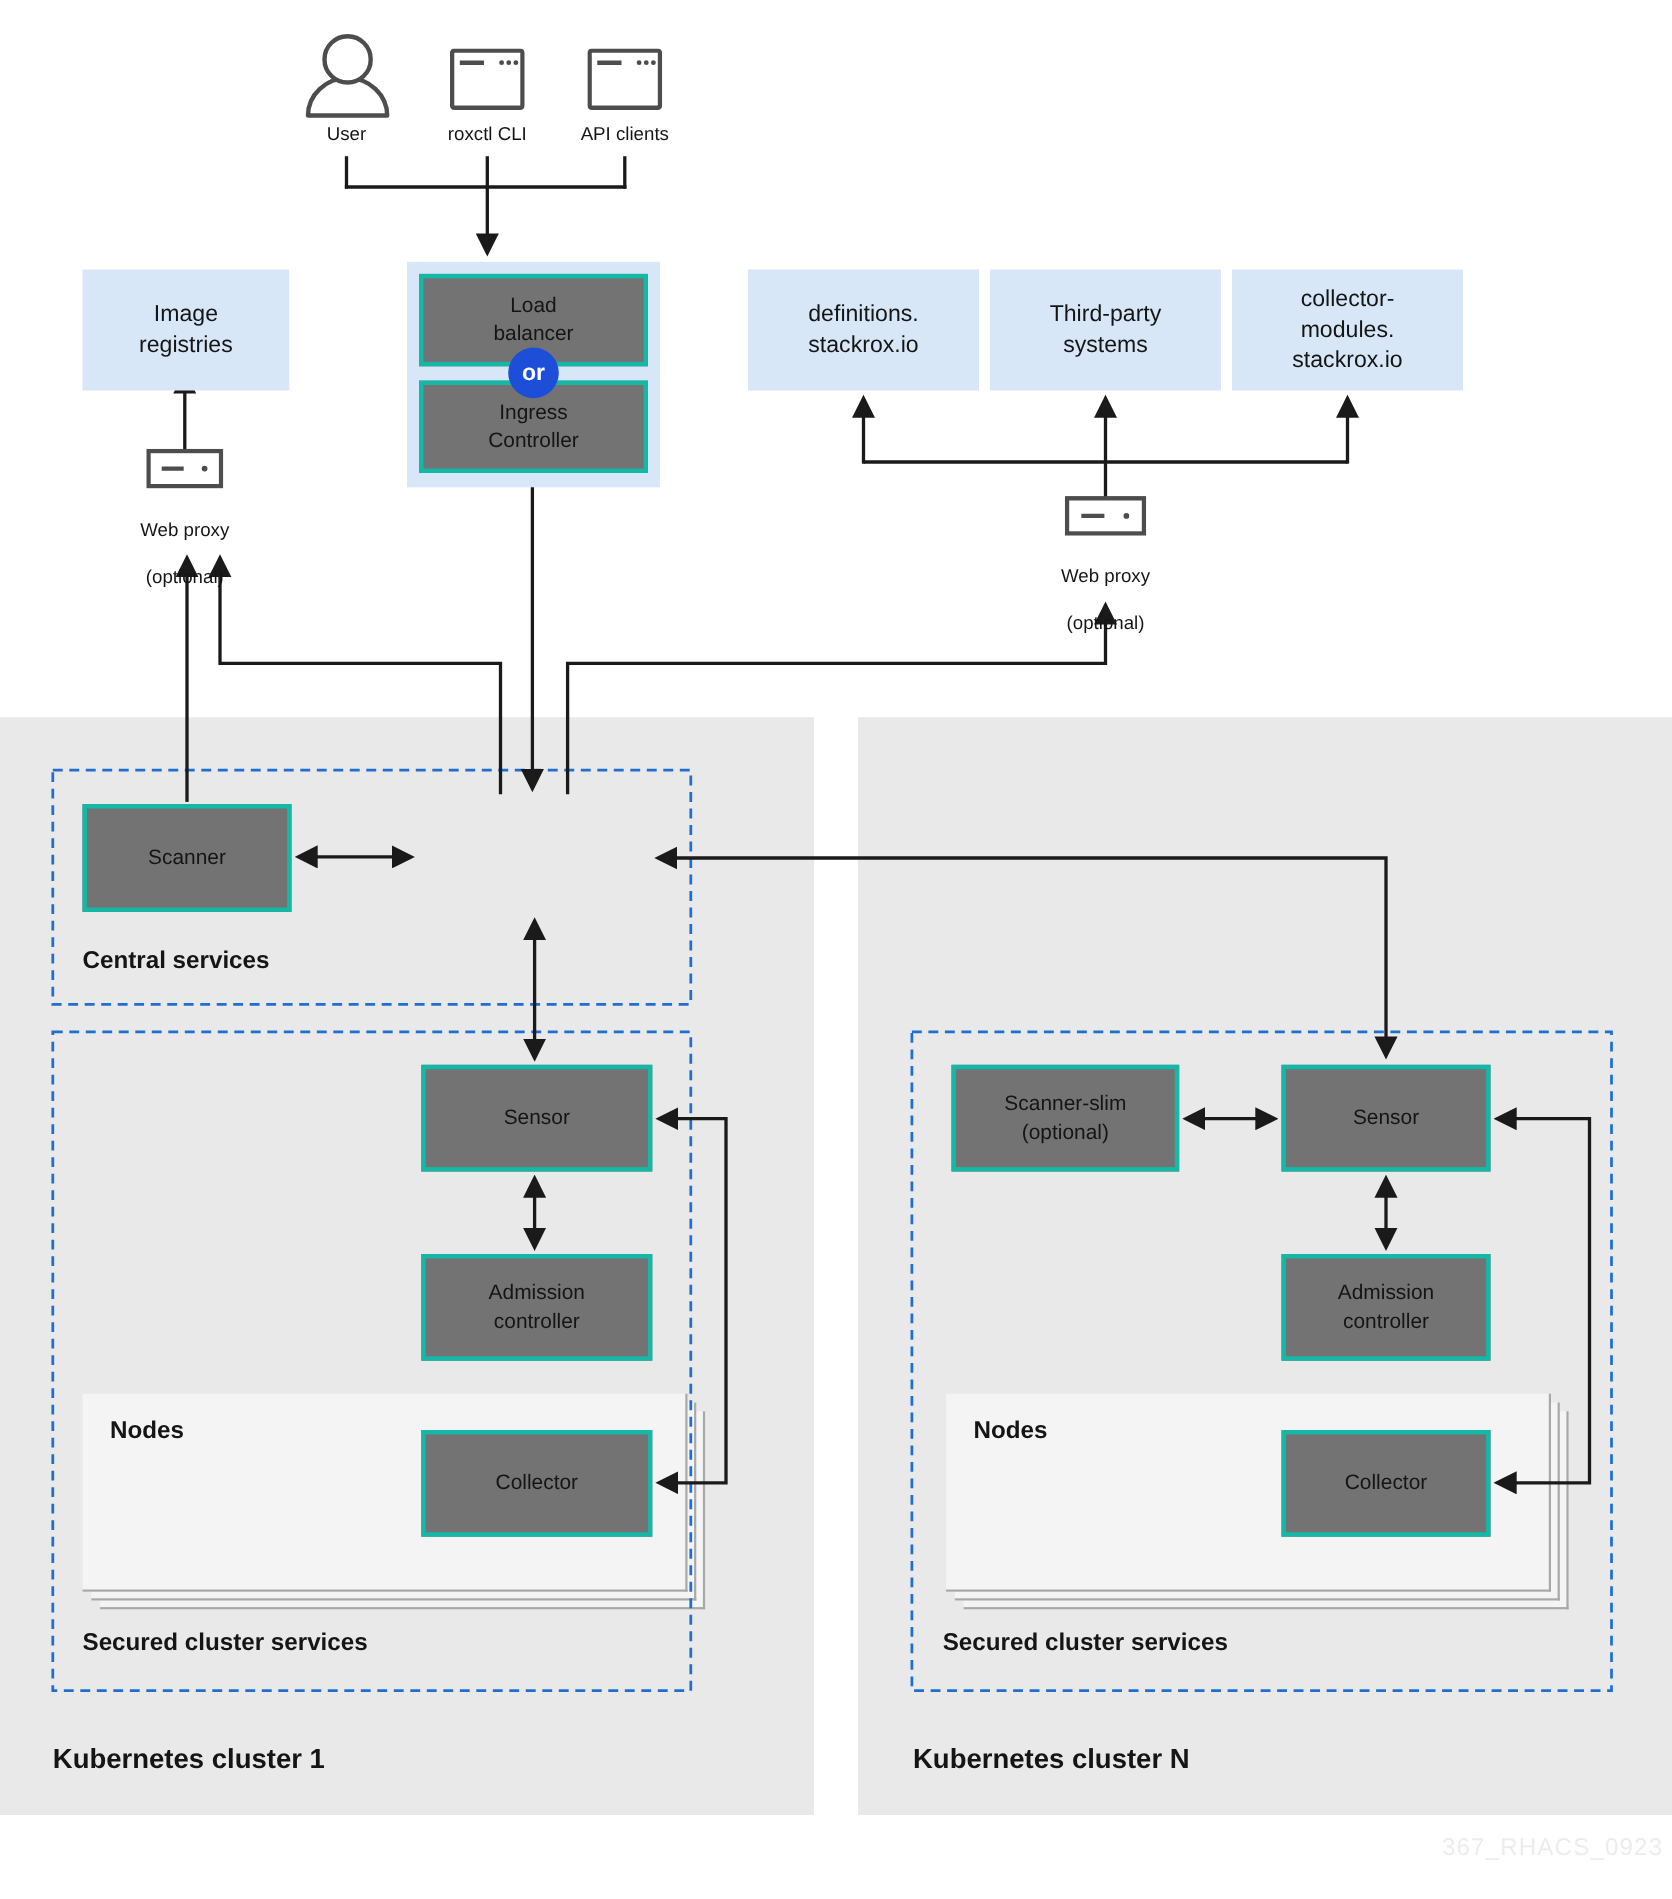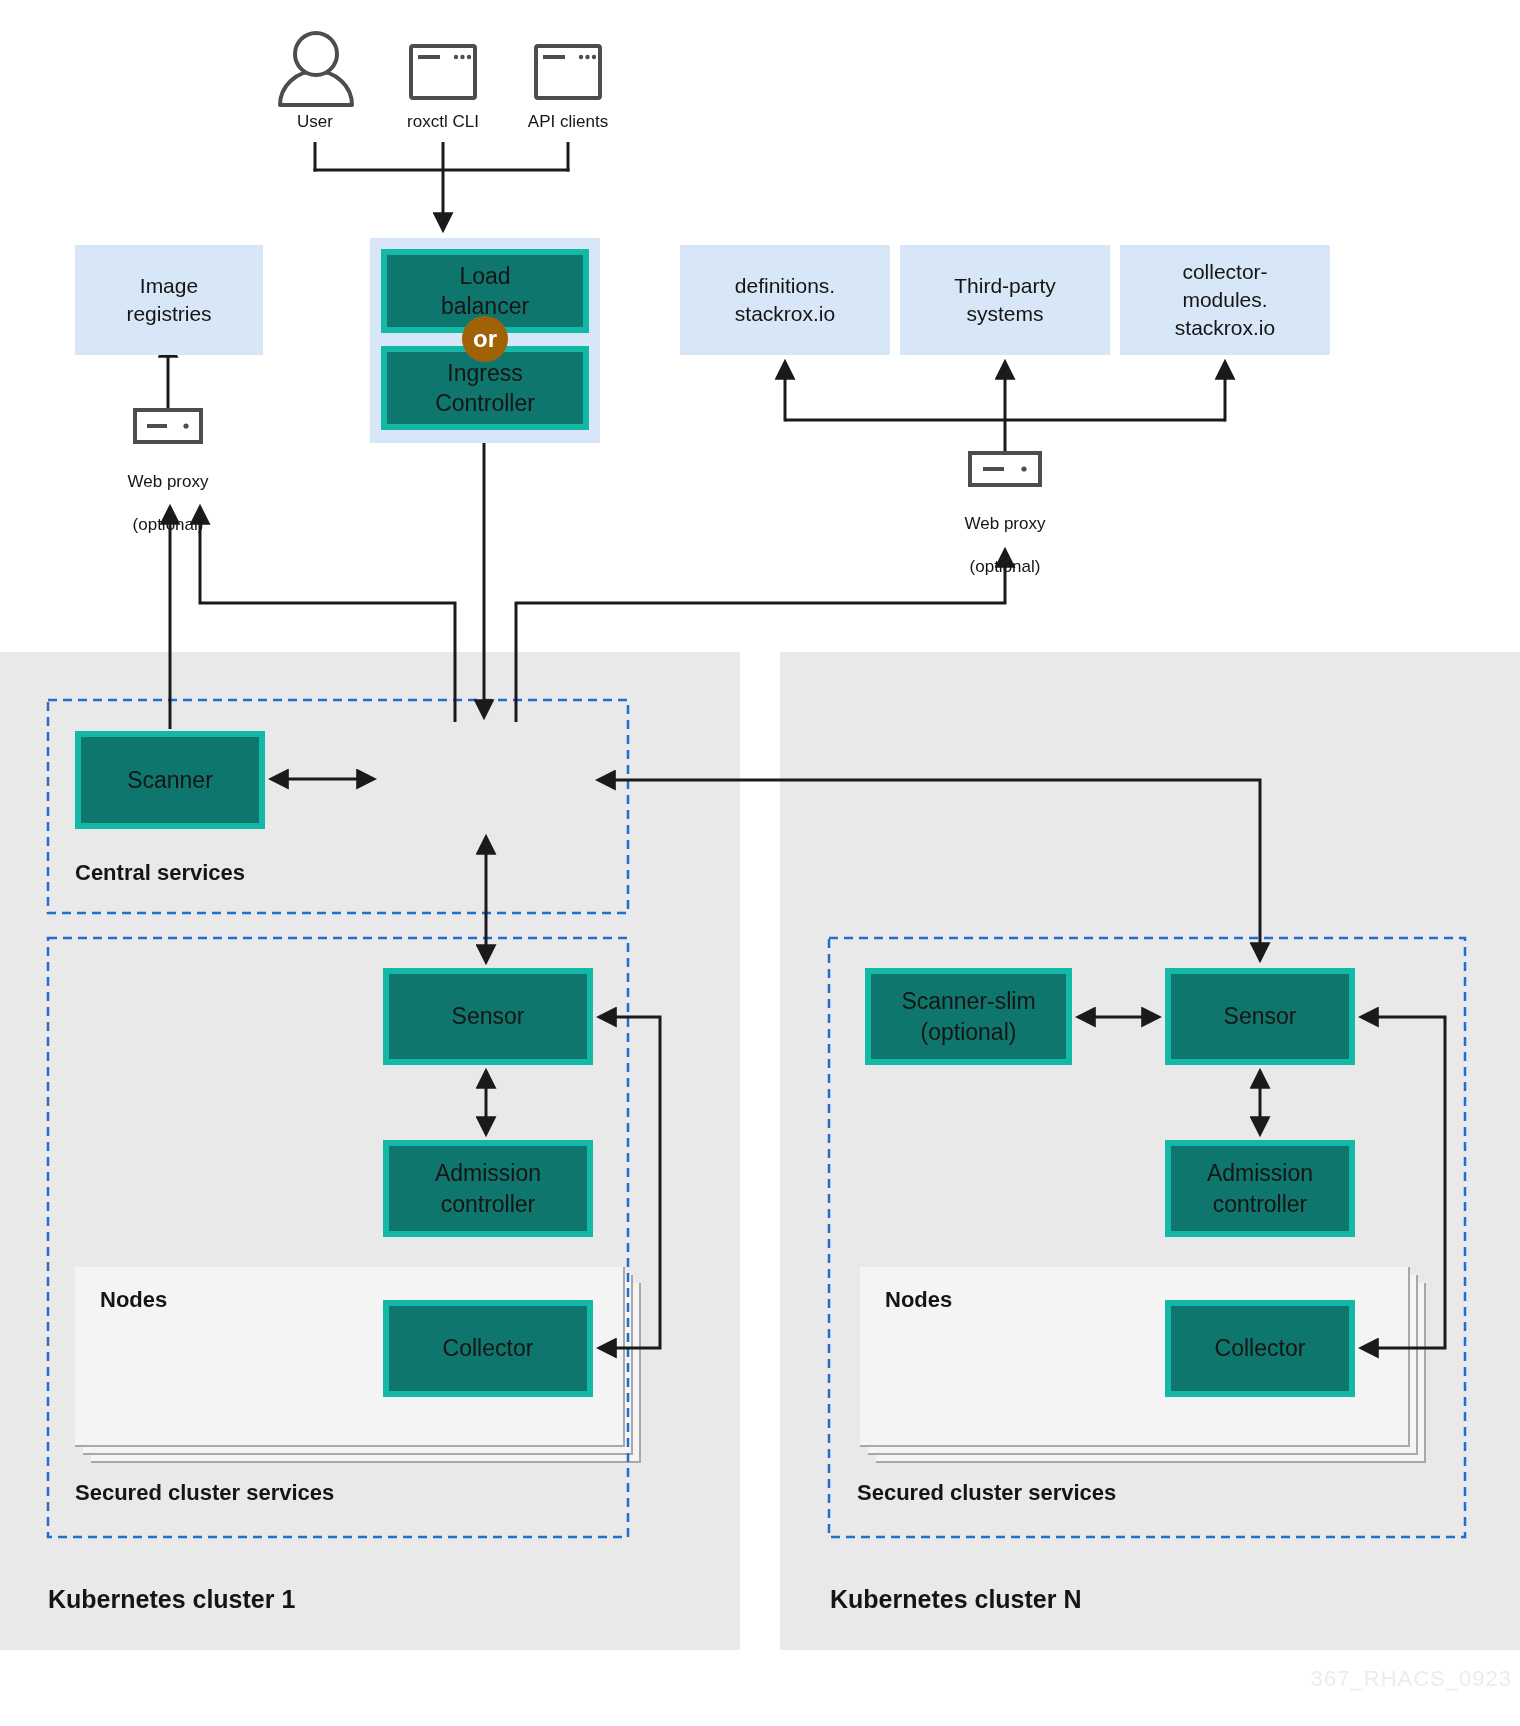--- a/index.html
+++ b/index.html
@@ -12,32 +12,32 @@
   
   .bluebox{
     position:absolute;background:#d7e7f8;z-index:4;
     display:flex;align-items:center;justify-content:center;text-align:center;
     font-size:21px;font-weight:500;line-height:1.32;white-space:pre-line;
   }
   
   .lb-container{position:absolute;background:#d7e7f8;z-index:2;}
   
   .wbox{
-    position:absolute;background:#0f766e;border:6px solid #14b8a6;z-index:4;
+    position:absolute;background:#737373;border:4px solid #14b8a6;z-index:4;
     display:flex;align-items:center;justify-content:center;text-align:center;
-    font-size:23px;font-weight:500;line-height:1.32;white-space:pre-line;box-sizing:border-box;
+    font-size:19px;font-weight:500;line-height:1.32;white-space:pre-line;box-sizing:border-box;
   }
   .central{
     position:absolute;background:#0a6cc9;color:#ffffff;z-index:4;
     display:flex;align-items:center;justify-content:center;
     font-size:22px;font-weight:500;
   }
   .or-circle{
-    position:absolute;width:46px;height:46px;border-radius:50%;background:#a16207;
-    color:#ffffff;font-size:24px;font-weight:700;z-index:5;
+    position:absolute;width:46px;height:46px;border-radius:50%;background:#1d4ed8;
+    color:#ffffff;font-size:21px;font-weight:700;z-index:5;
     display:flex;align-items:center;justify-content:center;
   }
   .nodes-box{position:absolute;background:#f4f4f4;z-index:2;
     border-right:2px solid #a8a8a8;border-bottom:2px solid #a8a8a8;box-sizing:border-box;}
   .sheet{position:absolute;background:#f4f4f4;z-index:1;
     border-right:2px solid #a8a8a8;border-bottom:2px solid #a8a8a8;box-sizing:border-box;}
   .blab{position:absolute;font-weight:700;font-size:22px;z-index:4;}
   .klab{position:absolute;font-weight:700;font-size:25px;z-index:4;}
   .iconlab{position:absolute;font-size:17px;font-weight:500;text-align:center;z-index:4;white-space:pre-line;line-height:1.25;}
   .watermark{position:absolute;font-size:22px;color:#ececec;z-index:4;letter-spacing:1px;}

